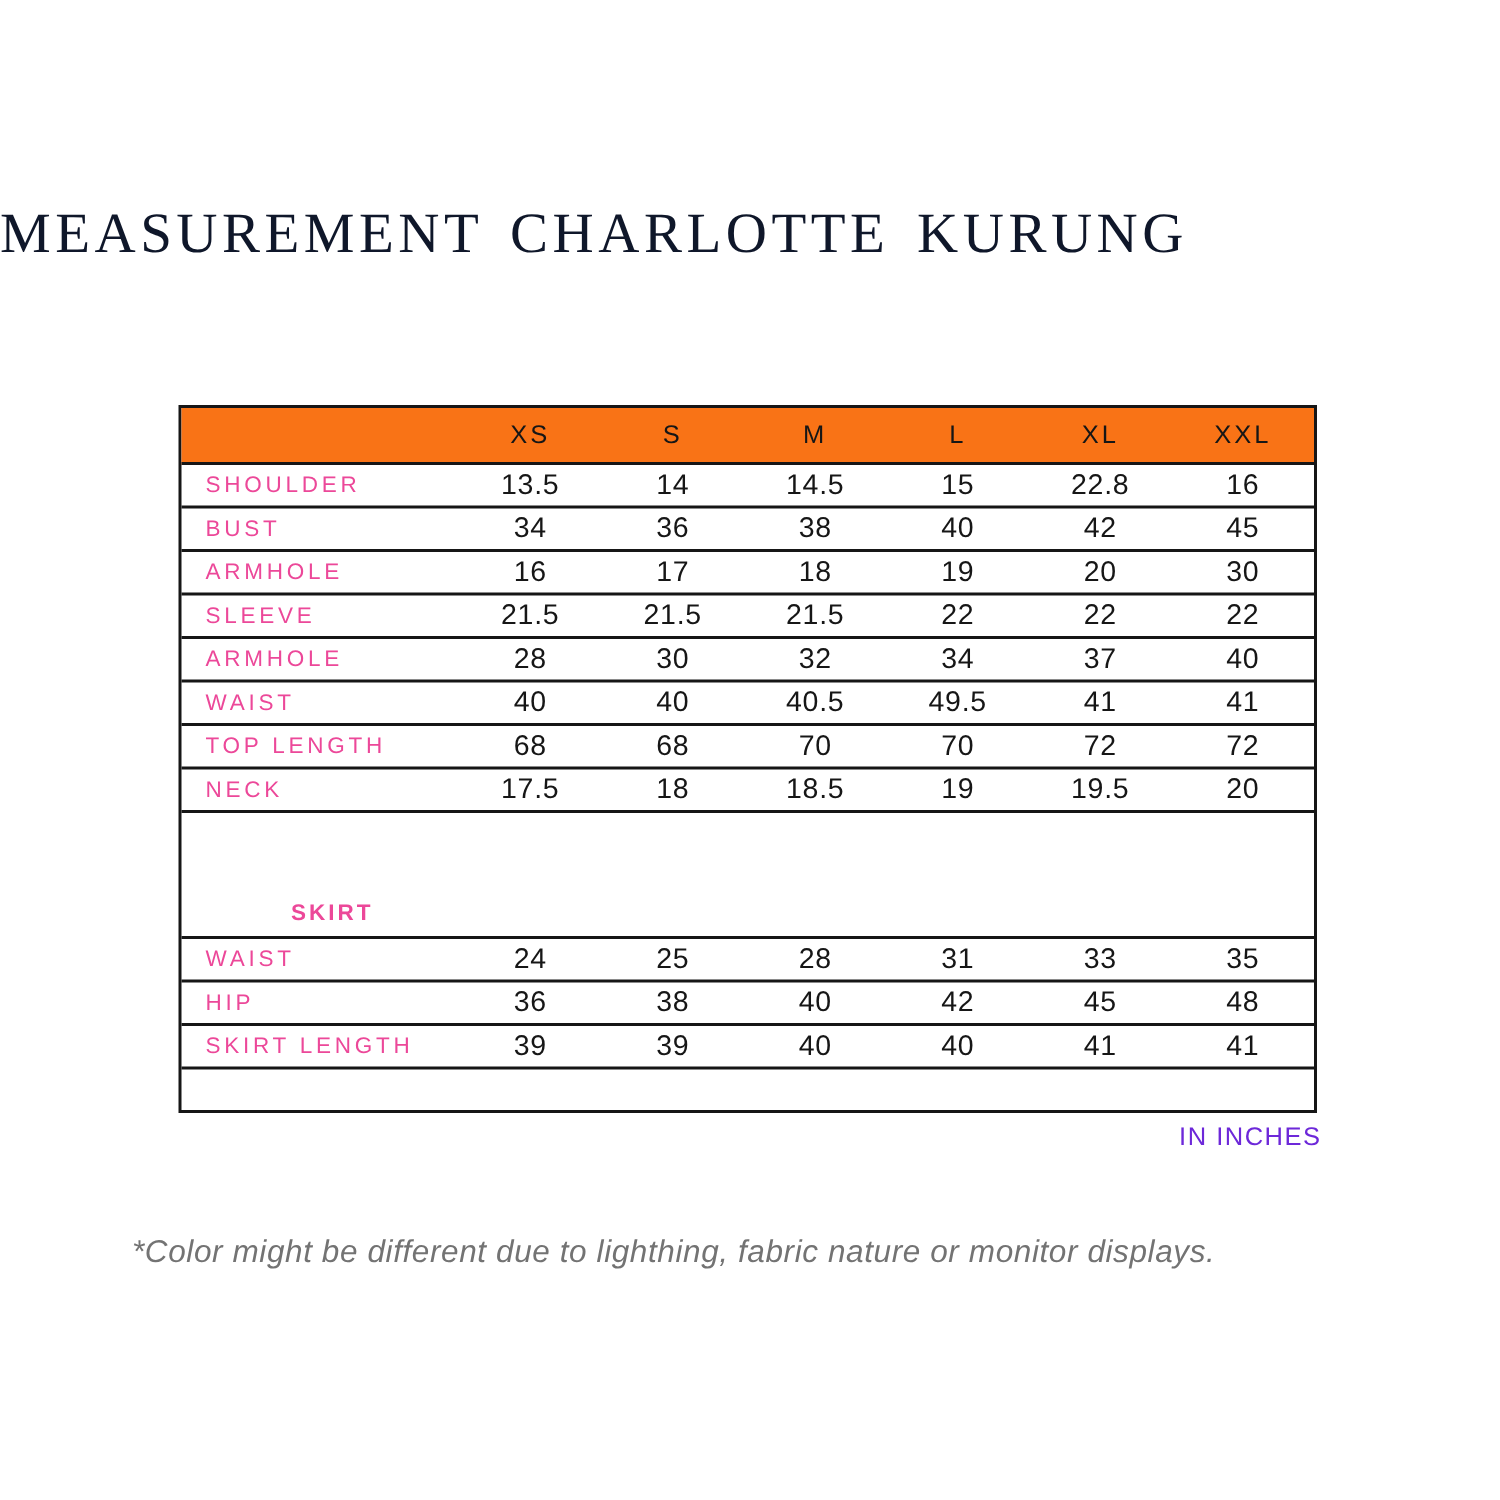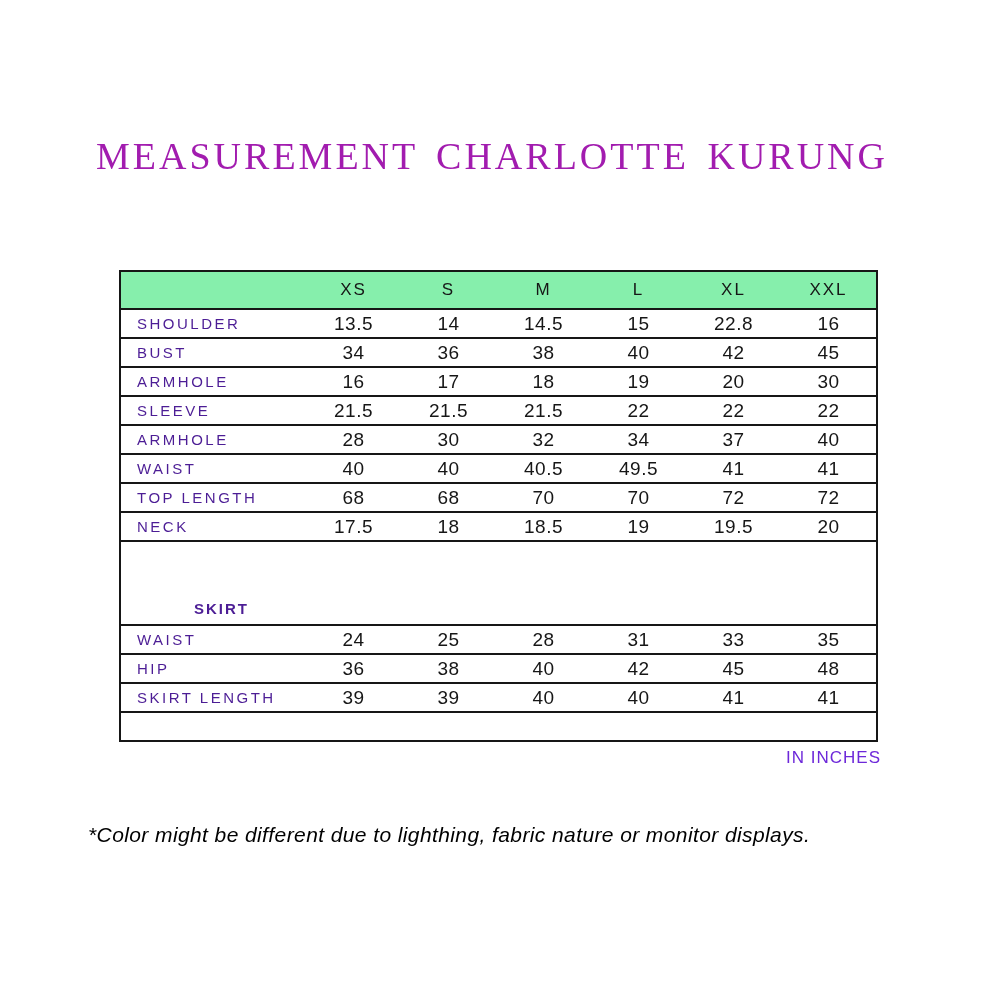--- a/index.html
+++ b/index.html
@@ -5,57 +5,57 @@
   html,body{margin:0;padding:0;}
   body{
     width:1000px;height:1000px;position:relative;
     background:#ffffff;overflow:hidden;
     font-family:"Liberation Sans",sans-serif;
     color:#1a1a1a;
   }
   
   .title{
     position:absolute;top:134px;left:0;width:888px;
-    text-align:right;
+    text-align:left;
     font-family:"Liberation Serif",serif;
     font-size:38px;font-weight:400;
     letter-spacing:3px;word-spacing:6px;
-    color:#a21caf;
+    color:#0f172a;
   }
   
   .size-table{
     position:absolute;left:119px;top:270px;width:759px;
     border:2px solid #161616;box-sizing:border-box;
     background:#ffffff;
   }
   .trow{
     display:grid;
     grid-template-columns:185px repeat(6,1fr);
     align-items:center;
     min-height:27px;
     border-bottom:2px solid #161616;
   }
   .trow:last-child{border-bottom:none;}
   .trow.header{
     min-height:36px;
-    background:#86efac;
+    background:#f97316;
   }
   .trow.section{
     min-height:82px;
     align-items:end;
   }
   .trow.section .cell.label{
     font-weight:bold;letter-spacing:2px;padding-bottom:7px;font-size:15px;text-align:center;
   }
   .trow.spacer{min-height:27px;}
   .cell{box-sizing:border-box;}
   .cell.label{
     padding-left:16px;
     font-size:15px;letter-spacing:2.5px;
-    color:#4c1d95;
+    color:#ec4899;
     white-space:nowrap;
   }
   .cell.val{
     text-align:center;
     font-size:19px;letter-spacing:0.5px;
     color:#161616;
   }
   .trow.header .cell.val{
     font-size:17px;letter-spacing:2px;
   }
@@ -66,21 +66,21 @@
     font-size:17px;letter-spacing:1px;
     color:#6d28d9;
   }
   
   .footnotes{
     position:absolute;left:88px;top:822px;width:850px;
   }
   .footnote{
     font-size:21px;font-style:italic;
     letter-spacing:0.4px;
-    color:#000000;
+    color:#737373;
     line-height:26px;
     margin-bottom:13px;
     white-space:nowrap;
   }
 </style>
 </head>
 <body>
 
 <div class="title">MEASUREMENT CHARLOTTE KURUNG</div>
 

